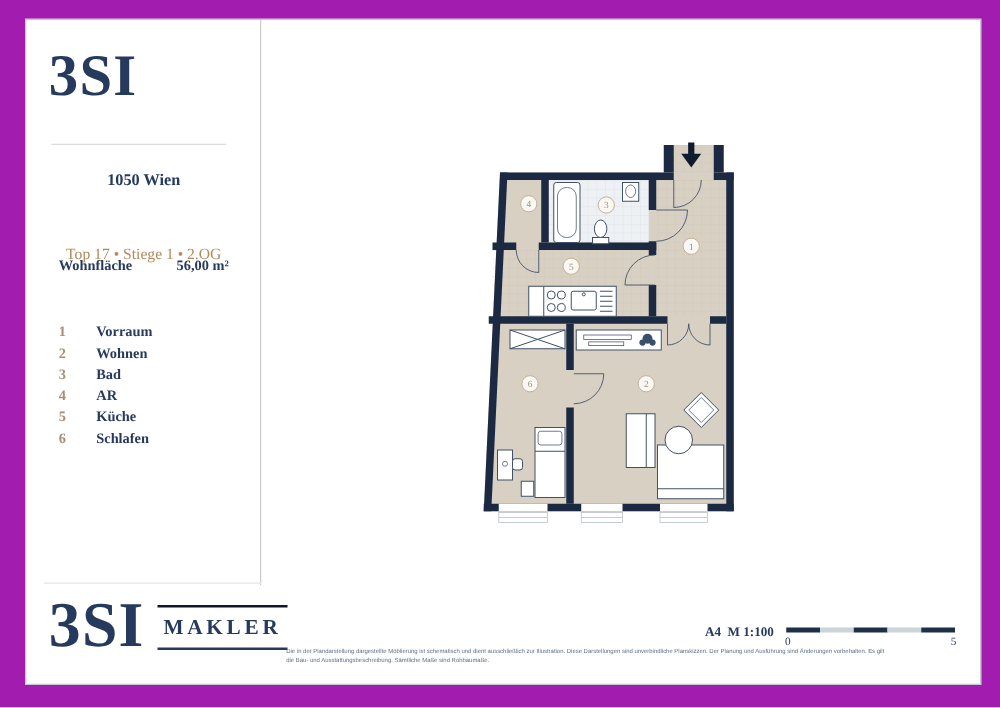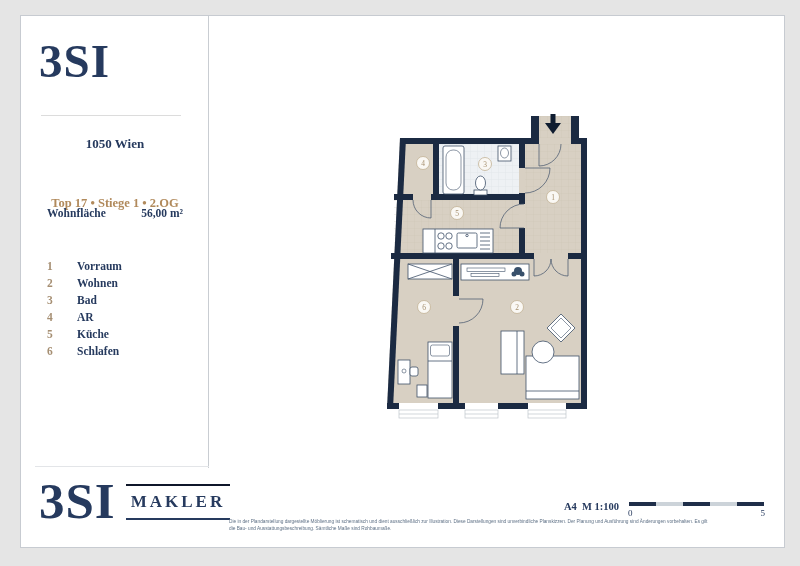--- a/index.html
+++ b/index.html
@@ -1,34 +1,34 @@
 <!DOCTYPE html>
 <html><head>
 <meta charset="utf-8">
 <style>
   html,body{margin:0;padding:0;background:#fdfdfd;}
-  .canvas{position:relative;width:800px;height:566px;background:#e5e5e5;
+  .canvas{position:relative;width:800px;height:566px;background:#a21caf;
           font-family:"Liberation Serif","DejaVu Serif",serif;overflow:hidden;}
   .page{position:absolute;left:20px;top:15px;width:763px;height:531px;
         background:#ffffff;border:1px solid #c7cbd1;}
   .divider-v{position:absolute;left:187px;top:0;width:1px;height:452px;background:#c9cdd2;}
   .footer-line{position:absolute;left:14px;top:450px;width:174px;height:1px;background:#e3e5e8;}
 
   
   .brand-top{position:absolute;left:18px;top:22px;display:flex;align-items:center;gap:9px;color:#263a5e;}
   .brand-3si{font-size:47px;line-height:1;font-weight:600;letter-spacing:1px;}
   .brand-sub{display:flex;flex-direction:column;border-top:2px solid #263a5e;border-bottom:2px solid #263a5e;
              padding:3px 3px;font-size:12px;font-weight:600;letter-spacing:2.5px;line-height:1.1;}
   .logo-divider{position:absolute;left:20px;top:99px;width:140px;height:1px;background:#dcdcdc;}
 
   
   .address{position:absolute;left:8px;top:119px;width:172px;text-align:center;
            color:#263a5e;font-size:13px;font-weight:700;line-height:1.4;}
   .unit-info{position:absolute;left:8px;top:180px;width:172px;text-align:center;
-             color:#b18a5c;font-size:12.5px;font-weight:700;}
+             color:#b18a5c;font-size:12.5px;font-weight:400;}
   .area-row{position:absolute;left:26px;top:191px;width:136px;display:flex;justify-content:space-between;
             color:#263a5e;font-size:11.5px;font-weight:700;}
   .legend{position:absolute;left:26px;top:244px;font-size:11.5px;color:#263a5e;}
   .legend-row{display:flex;line-height:12px;margin-bottom:5px;}
   .legend-num{width:30px;color:#a68f73;font-weight:600;}
   .legend-label{font-weight:700;}
 
   
   .plan-svg{position:absolute;left:358px;top:93px;}
 

